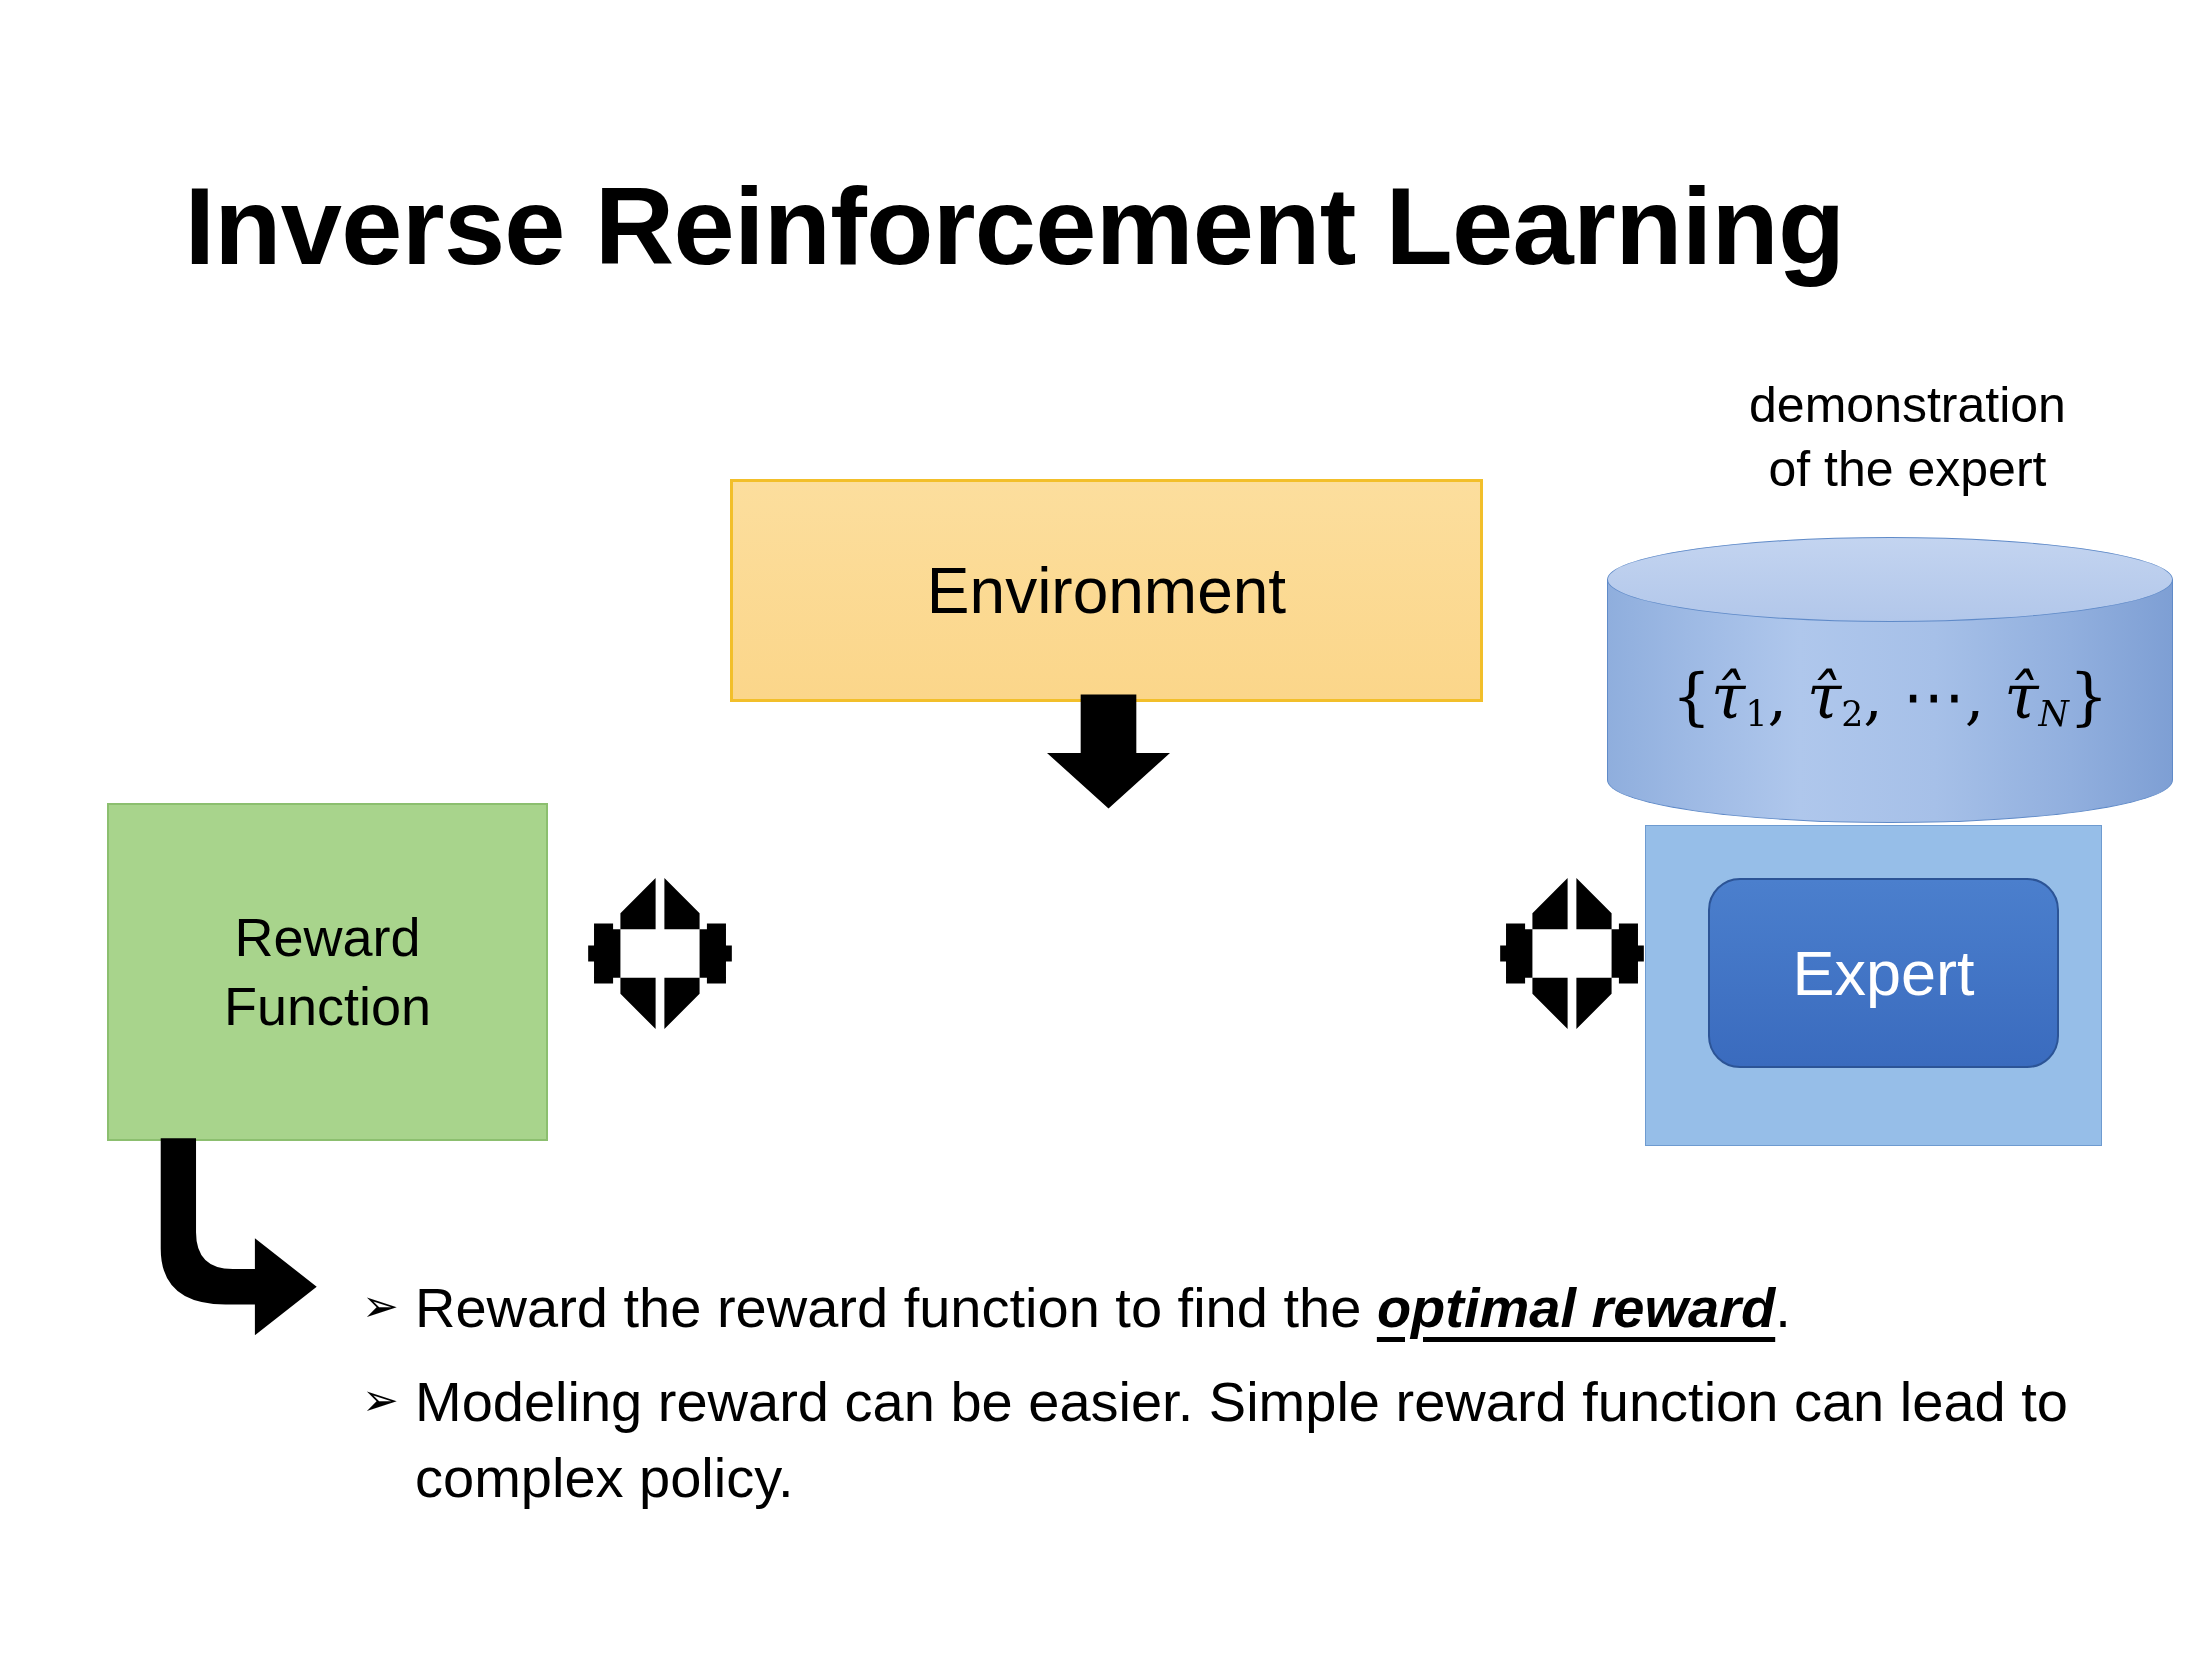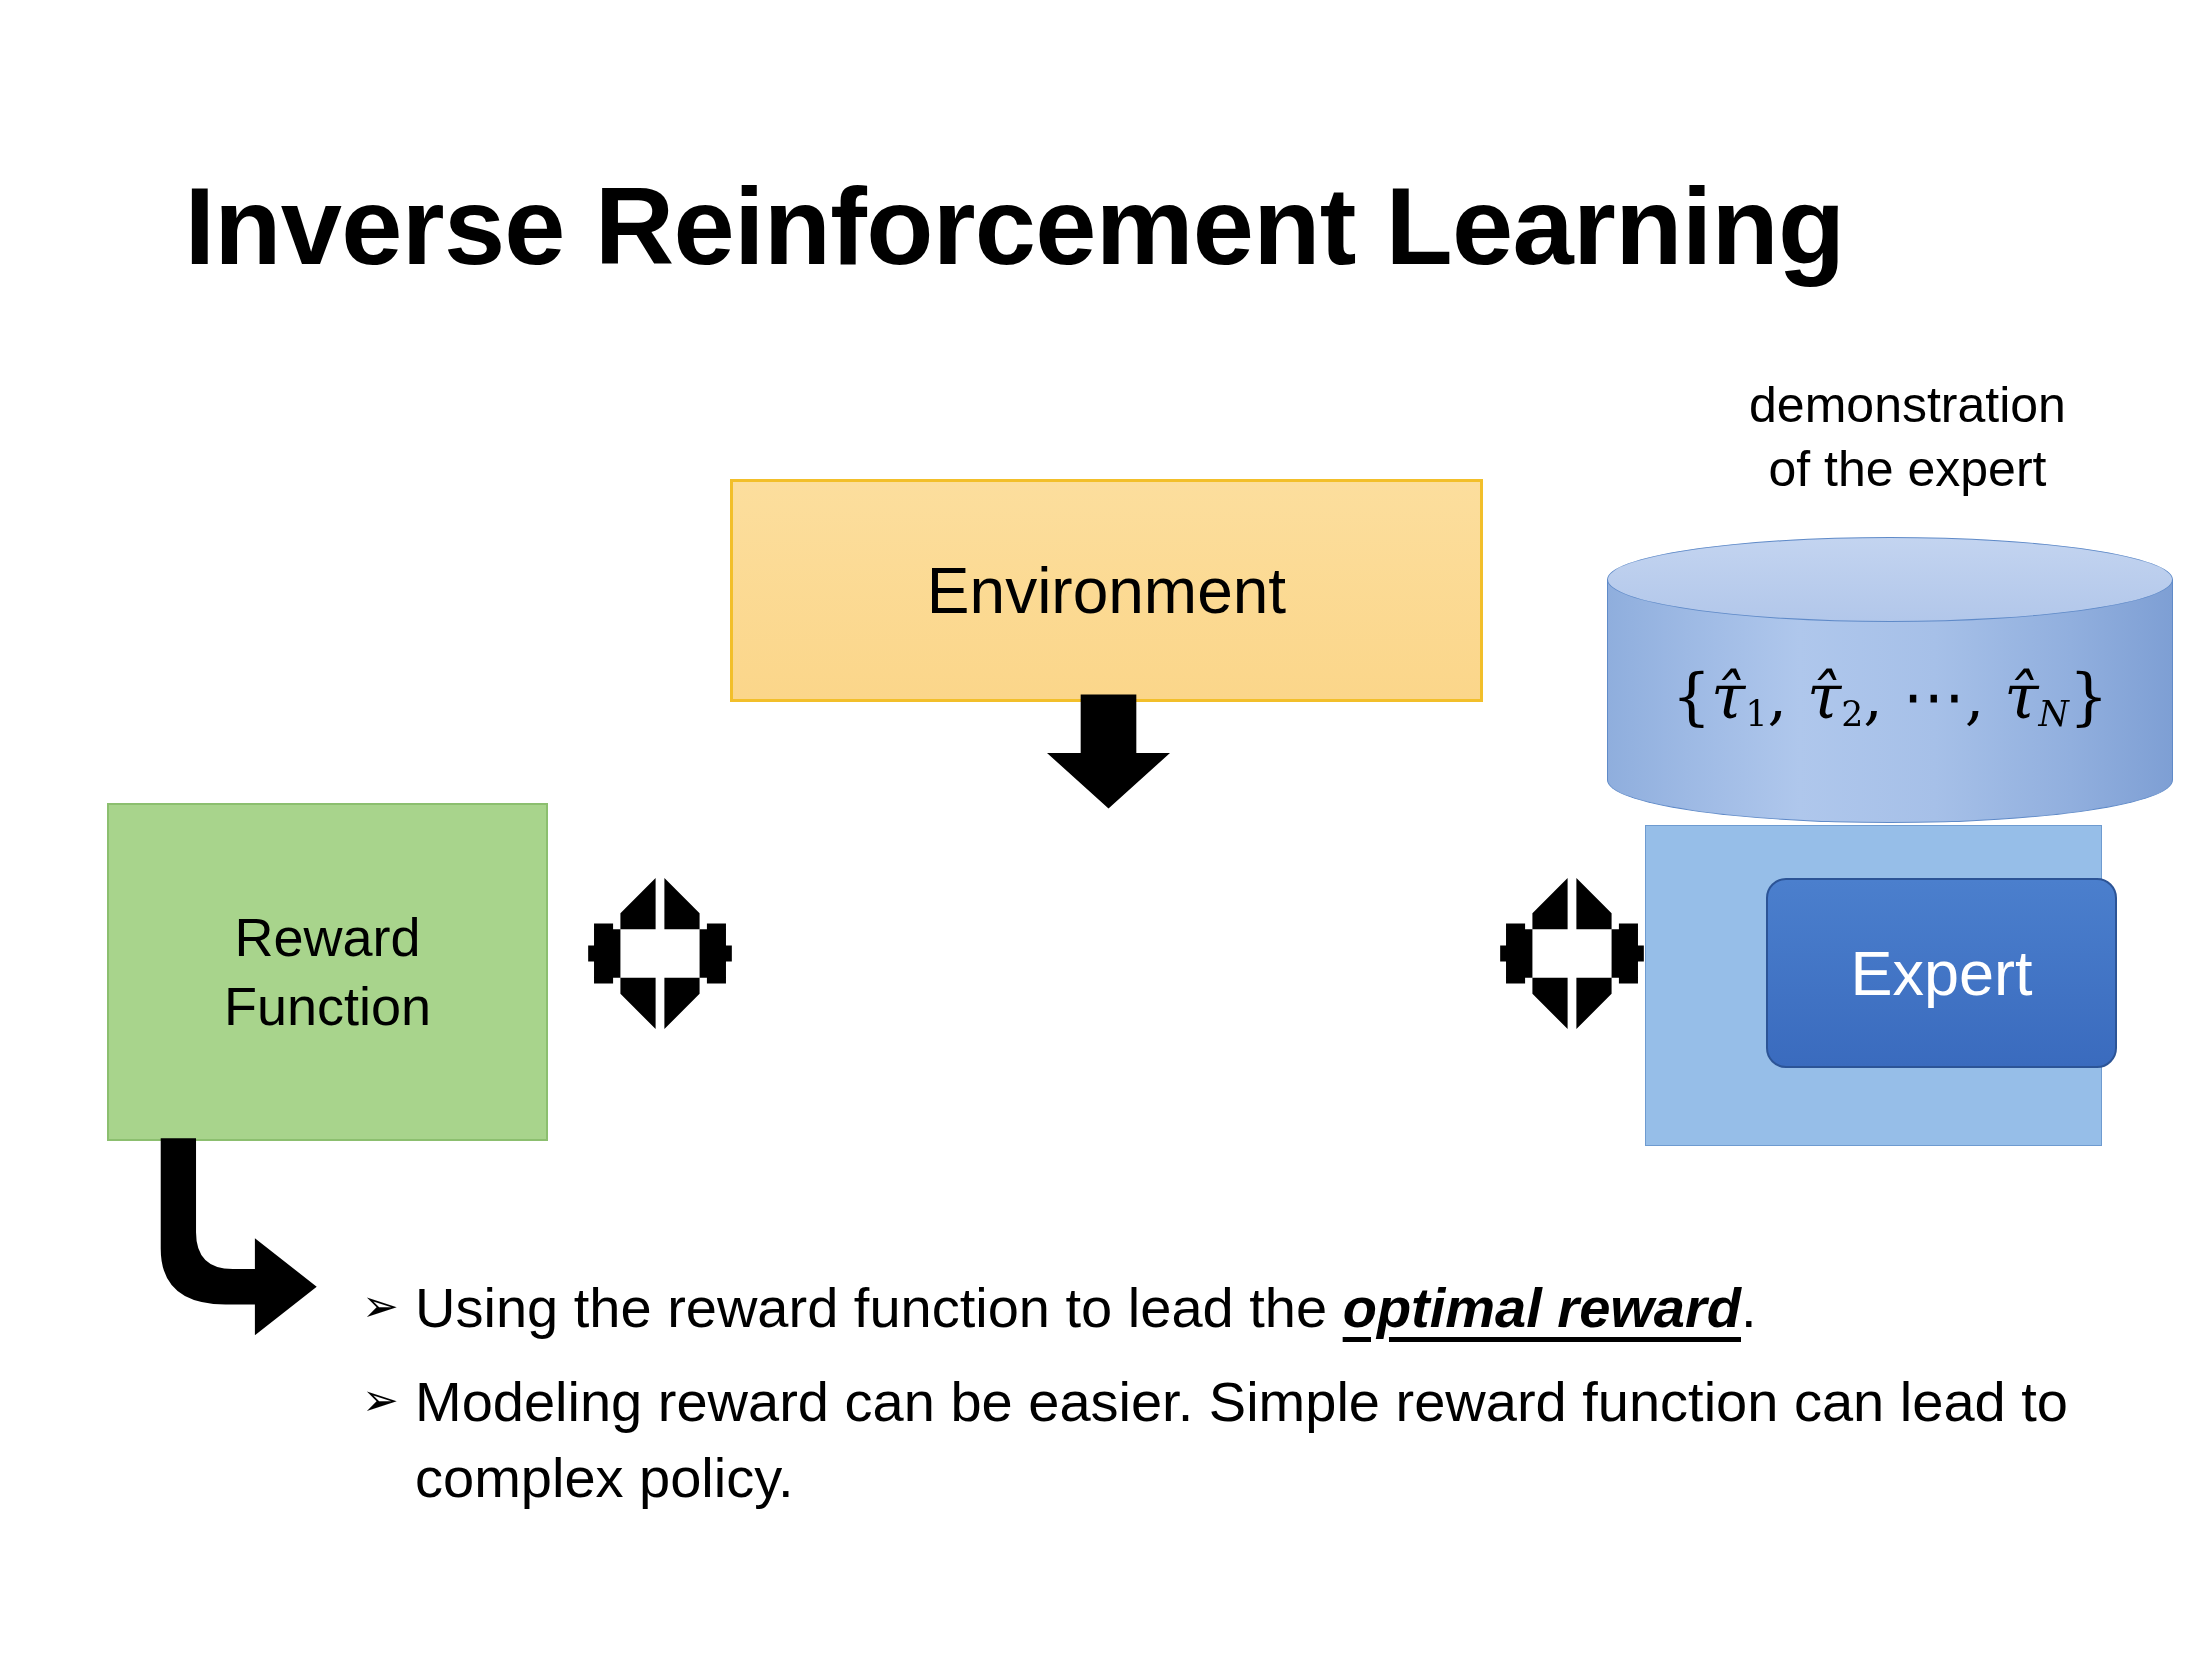--- a/index.html
+++ b/index.html
@@ -97,25 +97,25 @@
     top: 825px;
     width: 457px;
     height: 321px;
     background: #96BEE8;
     border: 1.5px solid #6E9BD0;
     box-sizing: border-box;
   }
 
   .expert-btn {
     position: absolute;
-    left: 1766px;
+    left: 1708px;
     top: 878px;
     width: 351px;
     height: 190px;
-    border-radius: 20px;
+    border-radius: 32px;
     background: linear-gradient(180deg, #4B7FCD 0%, #3A6BBE 100%);
     border: 2.9px solid #2C5496;
     box-sizing: border-box;
     display: flex;
     align-items: center;
     justify-content: center;
     color: #ffffff;
     font-size: 63px;
   }
 
@@ -305,21 +305,21 @@
                L 20,0 Z" fill="none"></path>
       <path d="M20,0 H68 V128 Q68,178 118,178 H148 V136 L232,202 L148,268 V226 H108
                Q20,226 20,150 Z" fill="#000000"></path>
     </svg>
   </div>
 
   <div class="bullets">
 
     <div class="bullet-row">
       <span class="bullet-marker">➢</span>
-      <span class="bullet-text"><span>Using the reward function to lead the </span><span class="emph">optimal reward</span><span>.</span></span>
+      <span class="bullet-text"><span>Reward the reward function to find the </span><span class="emph">optimal reward</span><span>.</span></span>
     </div>
 
     <div class="bullet-row">
       <span class="bullet-marker">➢</span>
       <span class="bullet-text">Modeling reward can be easier. Simple reward function can lead to complex policy.</span>
     </div>
 
   </div>
 
 </div>

